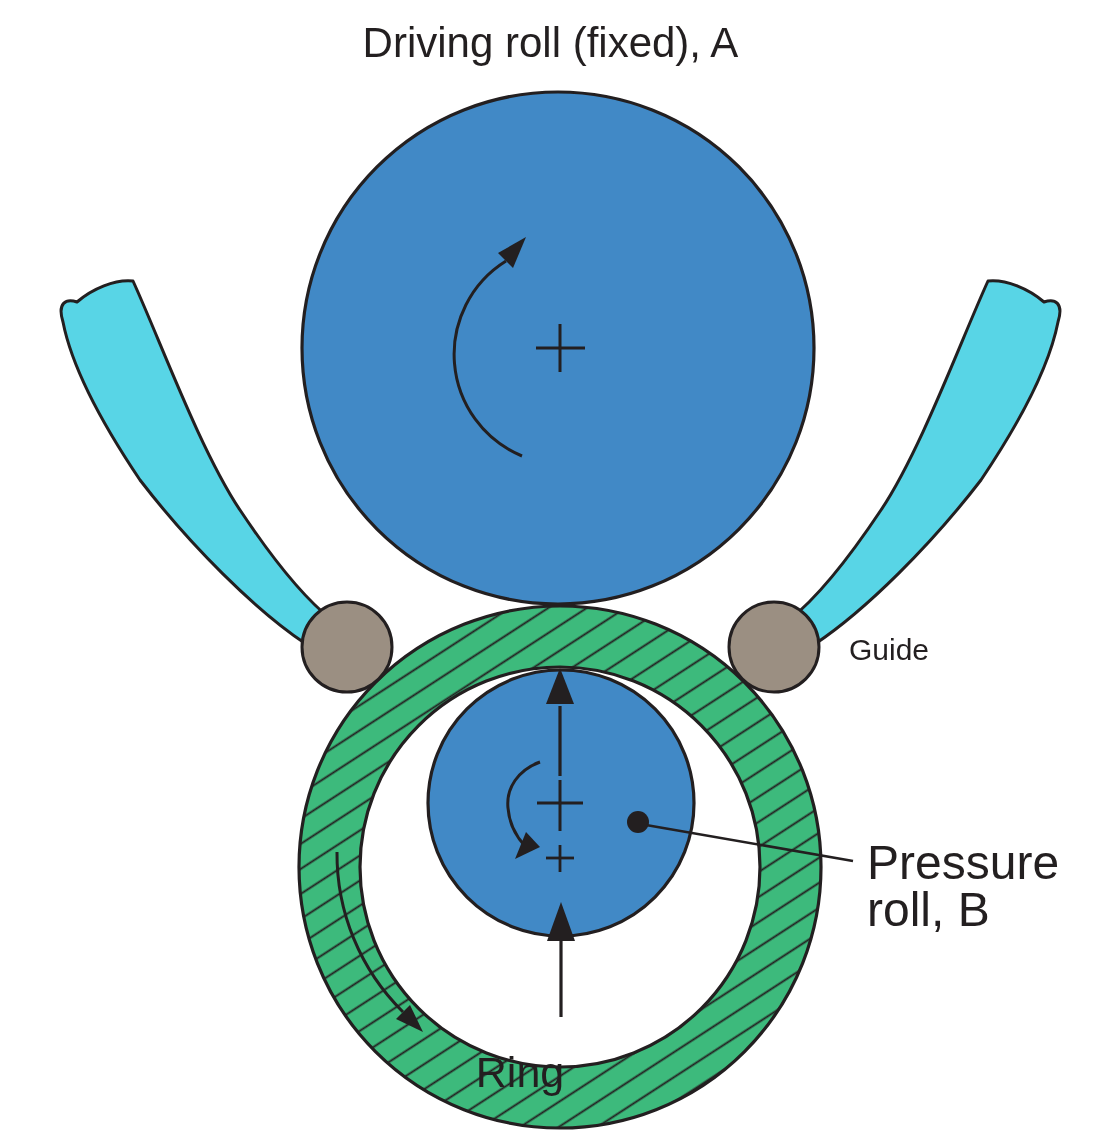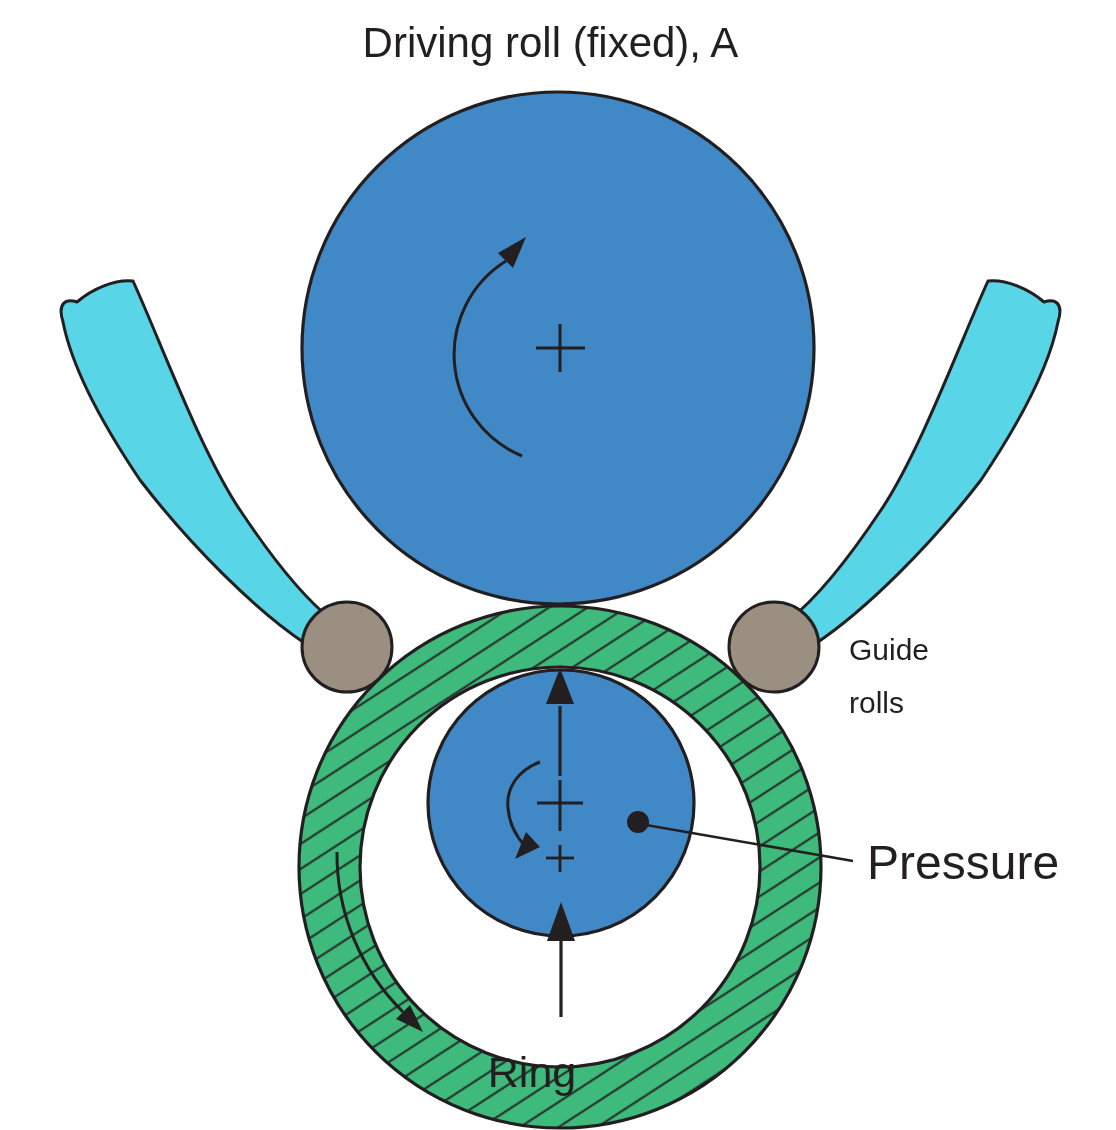--- a/index.html
+++ b/index.html
@@ -43,21 +43,21 @@
     font-size: 30px;
     line-height: 53px;
   }
   .pressure-lbl {
     left: 867px;
     top: 839px;
     font-size: 48px;
     line-height: 47px;
   }
   .ring-lbl {
-    left: 16px;
+    left: 4px;
     top: 1048px;
     width: 1032px;
     text-align: center;
     font-size: 43px;
     line-height: 48px;
   }
   
   .fill-blue  { fill: #4189C6; }
   .fill-green { fill: #3DBA7C; }
   .fill-cyan  { fill: #58D5E6; }
@@ -140,22 +140,22 @@
     <polygon class="inkfill" points="561,902 547,941 575,941"></polygon>
 
     <circle cx="638" cy="822" r="11" class="inkfill"></circle>
     <line x1="646" y1="825" x2="853" y2="861" class="outline" stroke-width="2.6"></line>
   </svg>
 
   <div class="lbl title-lbl">Driving roll (fixed), A</div>
 
   <div class="lbl guide-lbl">
     <span>Guide</span>
-    <span>rolls</span>
   </div>
 
   <div class="lbl pressure-lbl">
     <span>Pressure</span>
+    <span>roll, B</span>
   </div>
 
   <div class="lbl ring-lbl">Ring</div>
 
 </div>
 
 </body></html>

